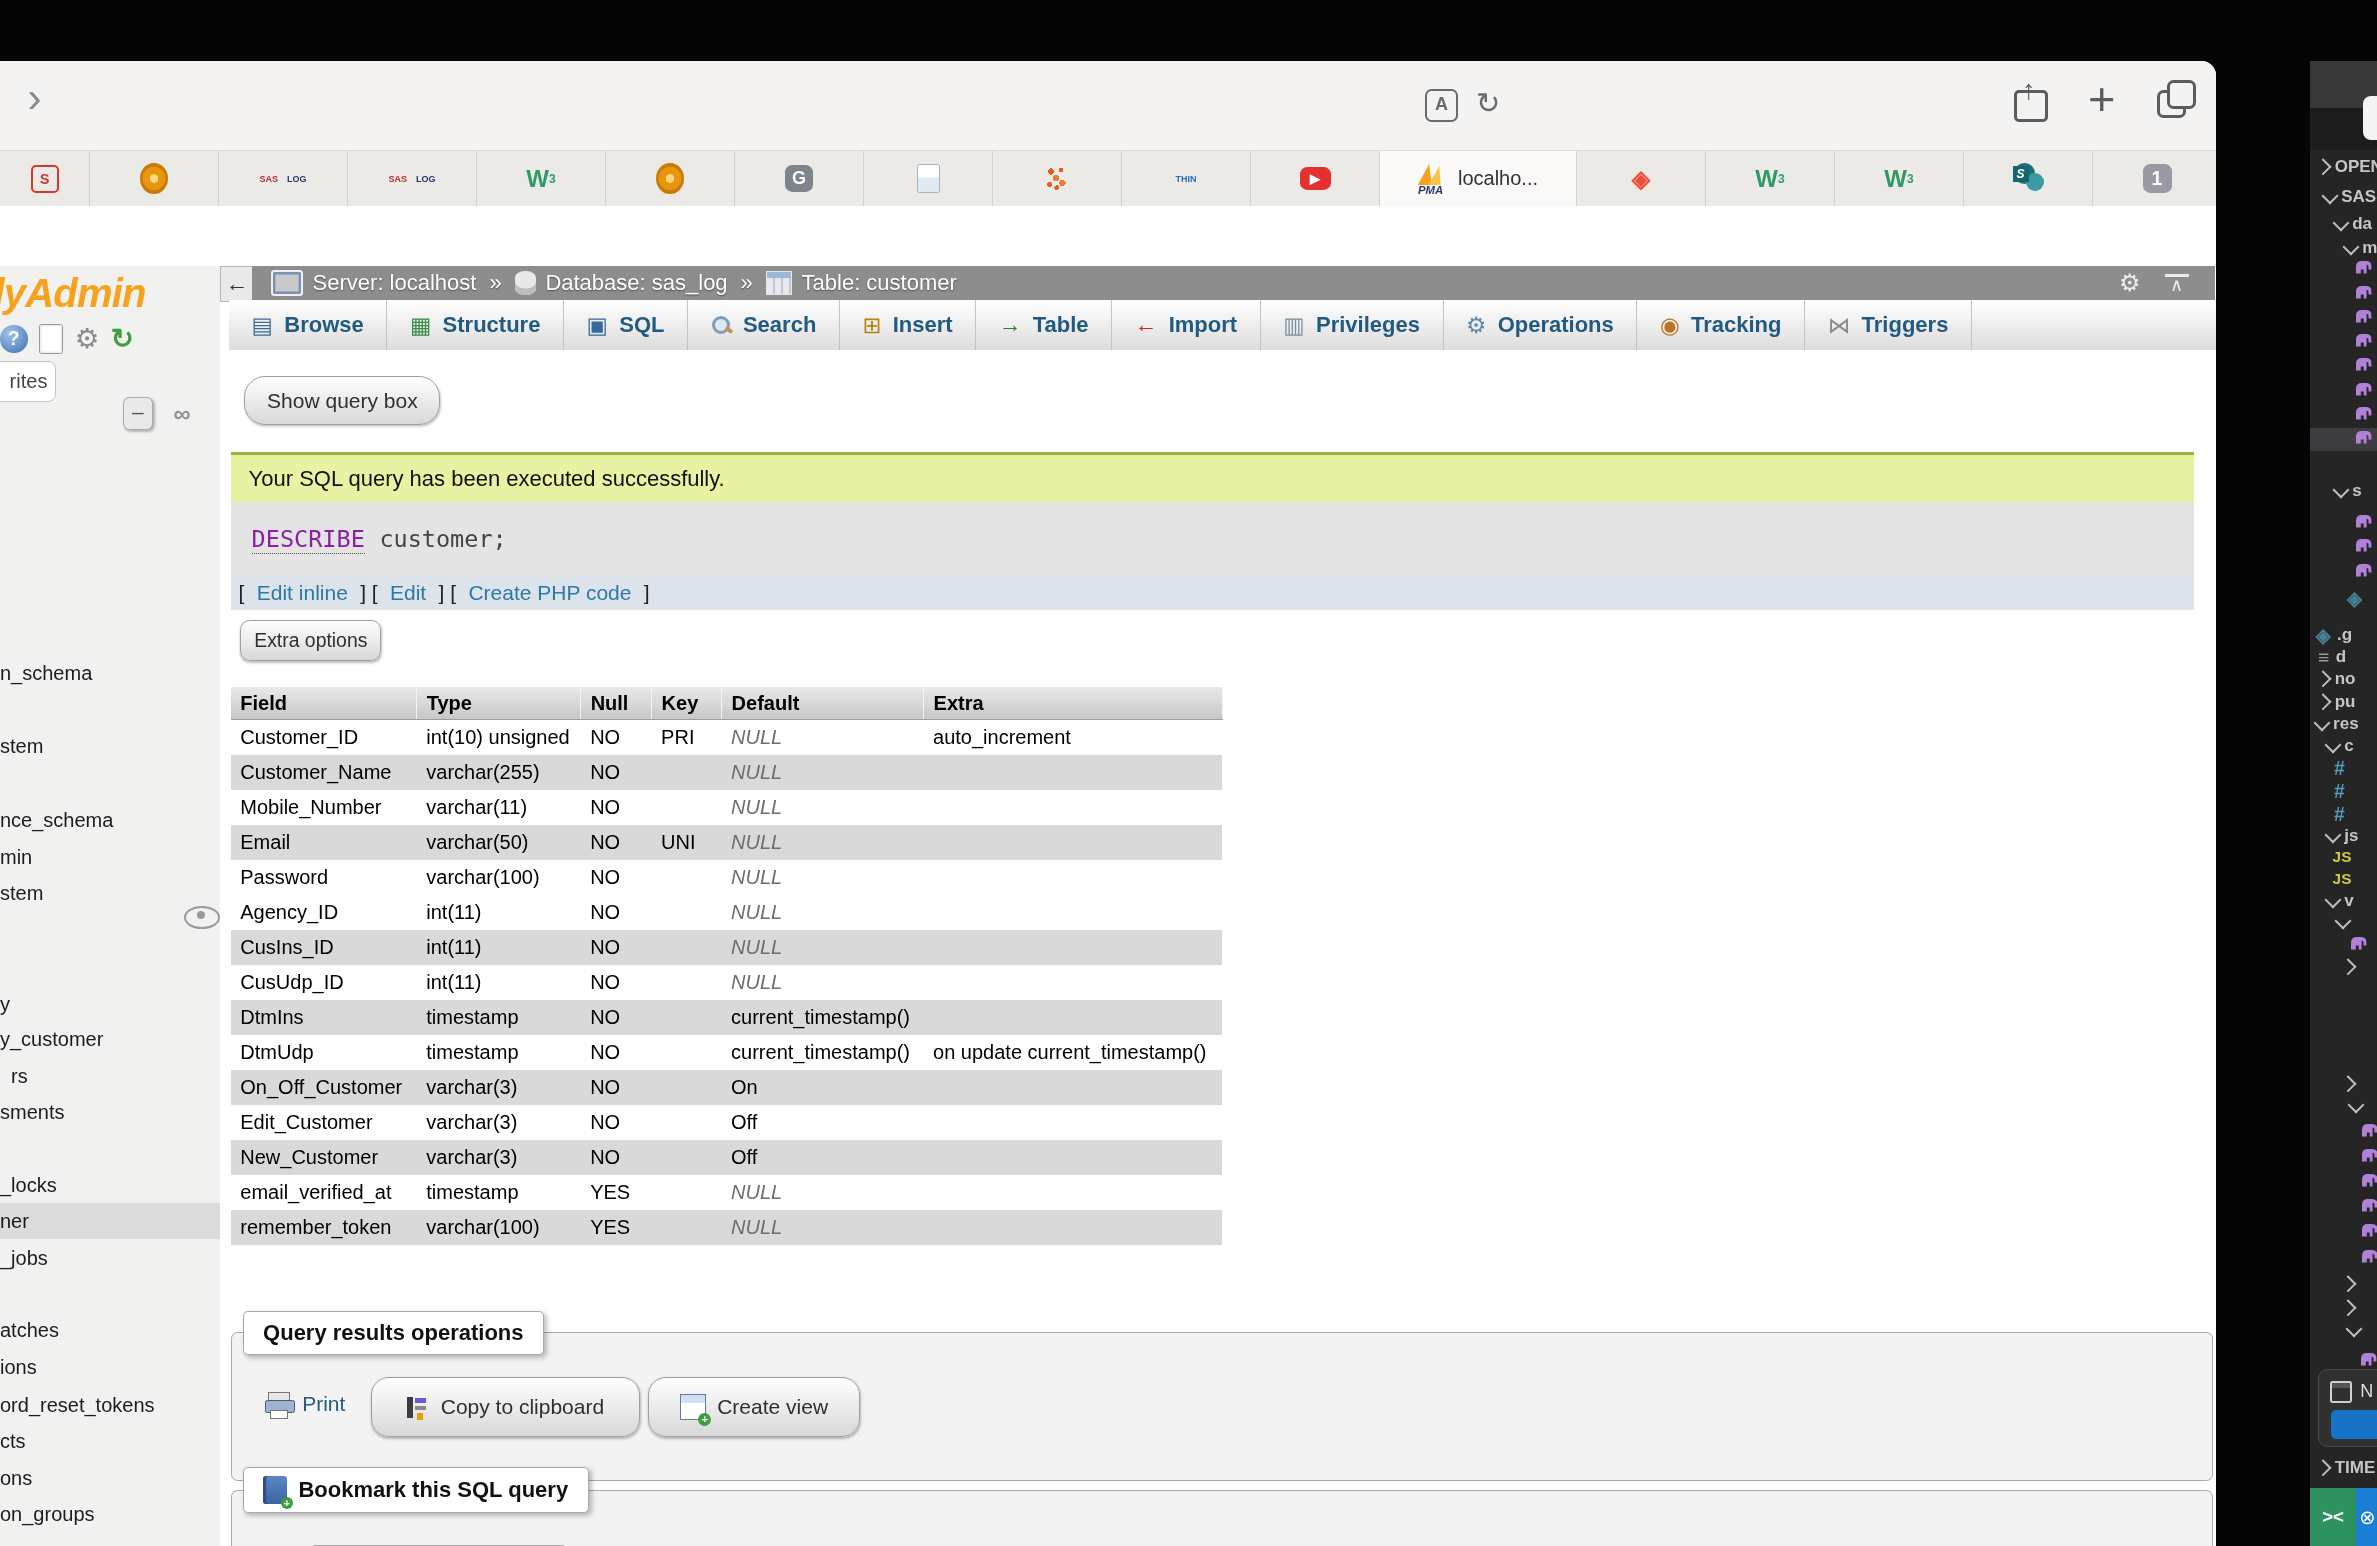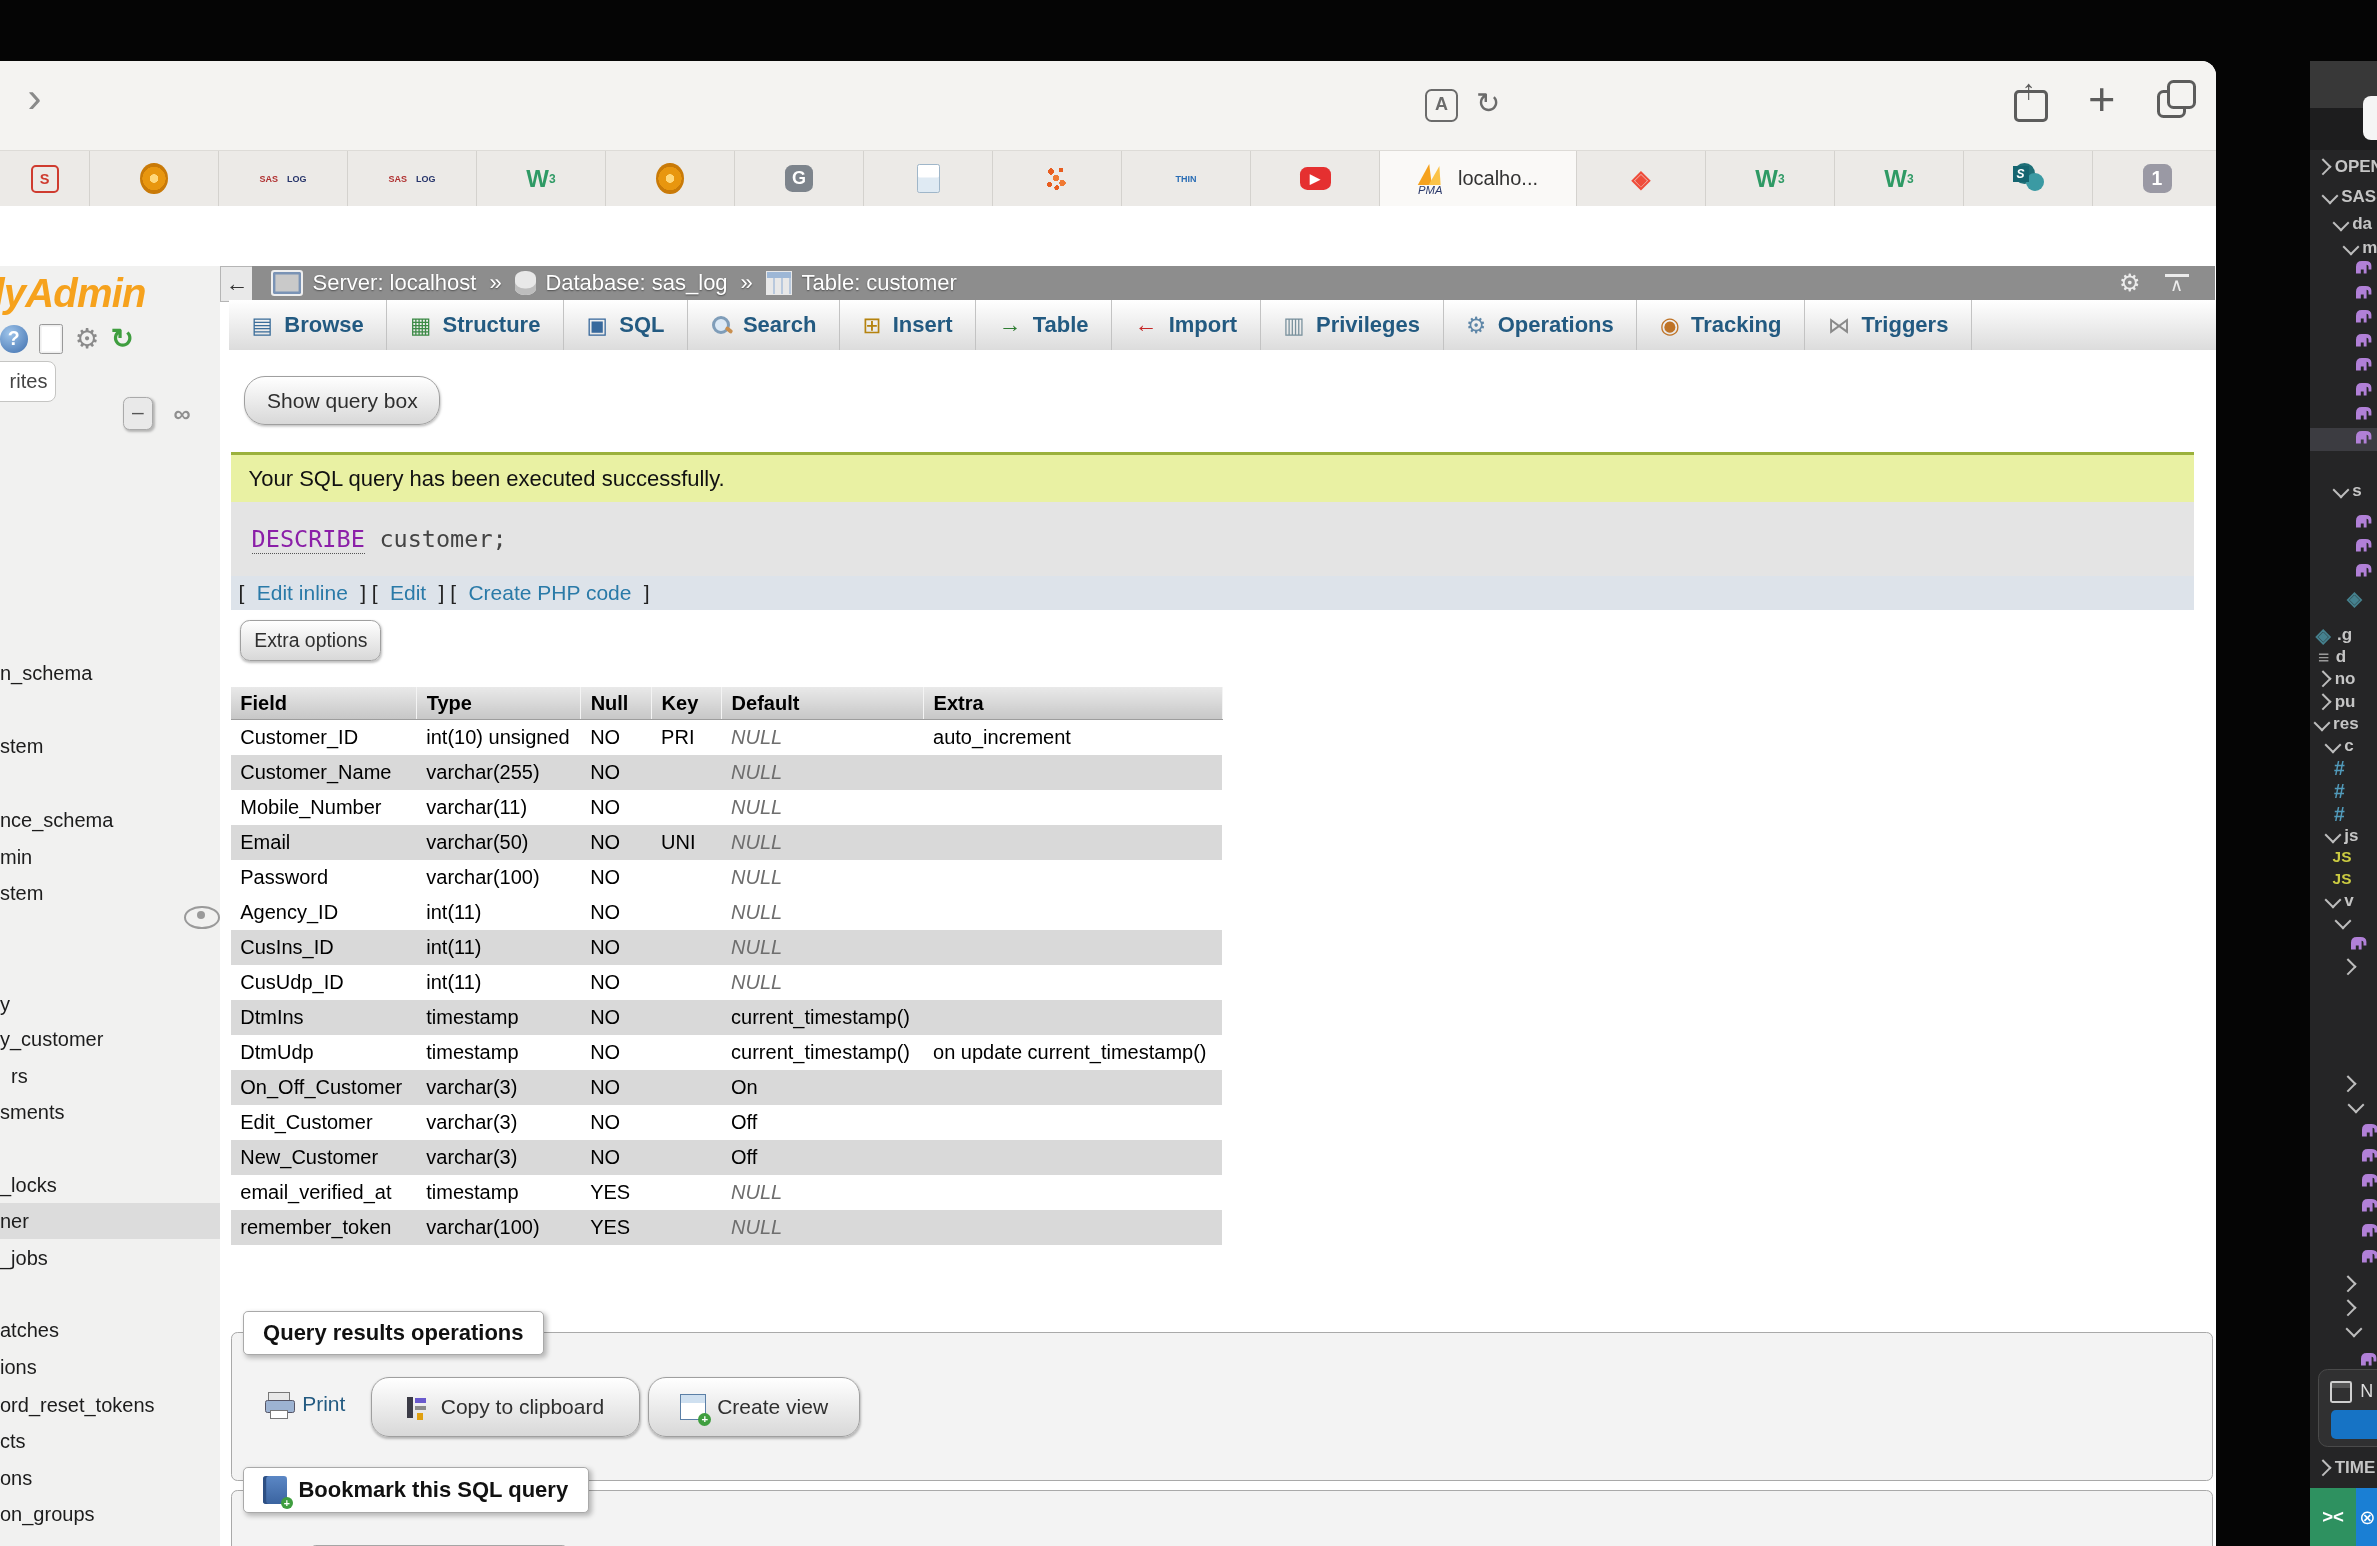--- a/index.html
+++ b/index.html
@@ -42,21 +42,21 @@
   .fav-document{width:21px;height:27.5px;background:linear-gradient(#fff 0 100%);border:1.6px solid #9fb6c9;border-radius:2.4px;box-shadow:inset 0 -14.6px 0 #dfeaf3;}
   .fav-scatter{width:27.5px;height:27.5px;background:
      radial-gradient(circle 3.2px at 8px 6.5px,#e85d1f 98%,transparent),radial-gradient(circle 2.4px at 18px 4.9px,#e85d1f 98%,transparent),
      radial-gradient(circle 3.2px at 13px 13px,#f07a33 98%,transparent),radial-gradient(circle 2.4px at 6.5px 19.4px,#e85d1f 98%,transparent),
      radial-gradient(circle 3.2px at 19.4px 18px,#f07a33 98%,transparent),radial-gradient(circle 2.4px at 13.7px 22.6px,#e85d1f 98%,transparent);}
   .fav-thinkcyber{font-size:9px;color:#2a6db5;font-weight:bold;}
   .fav-youtube{background:#e53030;border-radius:7.3px;width:31px;height:22.6px;color:#fff;font-size:13px;display:flex;align-items:center;justify-content:center;}
   .fav-phpmyadmin{position:relative;width:32px;height:29px;}
   .fav-phpmyadmin .sail{position:absolute;left:1.6px;top:0;width:0;height:0;border-left:7.3px solid transparent;border-right:7.3px solid transparent;border-bottom:21px solid #f6a21d;transform:skewX(-12deg);}
   .fav-phpmyadmin .sail2{position:absolute;left:13px;top:1.6px;width:0;height:0;border-left:6.5px solid transparent;border-right:6.5px solid transparent;border-bottom:19.4px solid #fbc348;transform:skewX(-14deg);}
-  .fav-phpmyadmin .pma{position:absolute;left:0;bottom:-3.2px;font-size:11.3px;font-weight:normal;color:#2c3a6b;}
+  .fav-phpmyadmin .pma{position:absolute;left:0;bottom:-3.2px;font-size:11.3px;font-weight:bold;color:#2c3a6b;}
   .fav-laravel{color:#ef4c3a;font-size:24px;}
   .fav-sharepoint{position:relative;width:31px;height:31px;}
   .fav-sharepoint .c1{position:absolute;left:1.6px;top:0;width:21px;height:21px;border-radius:50%;background:#1f6f77;}
   .fav-sharepoint .c2{position:absolute;left:13px;top:9.7px;width:18px;height:18px;border-radius:50%;background:#3b9aa3;}
   .fav-sharepoint .s{position:absolute;left:0px;top:3.2px;width:16px;height:16px;background:#156570;color:#fff;font-size:12px;display:flex;align-items:center;justify-content:center;}
   .fav-numbered{background:#9a99a4;color:#fff;border-radius:7.3px;font-size:19.4px;width:29px;height:29px;display:flex;align-items:center;justify-content:center;}
 
   
   #pmaside{left:0;top:205px;width:220px;height:1342px;background:#f1f1f0;}
   #pmalogo{left:-6.5px;top:4.9px;font-size:40px;font-weight:bold;font-style:italic;color:#f6a21d;letter-spacing:-0.8px;}

